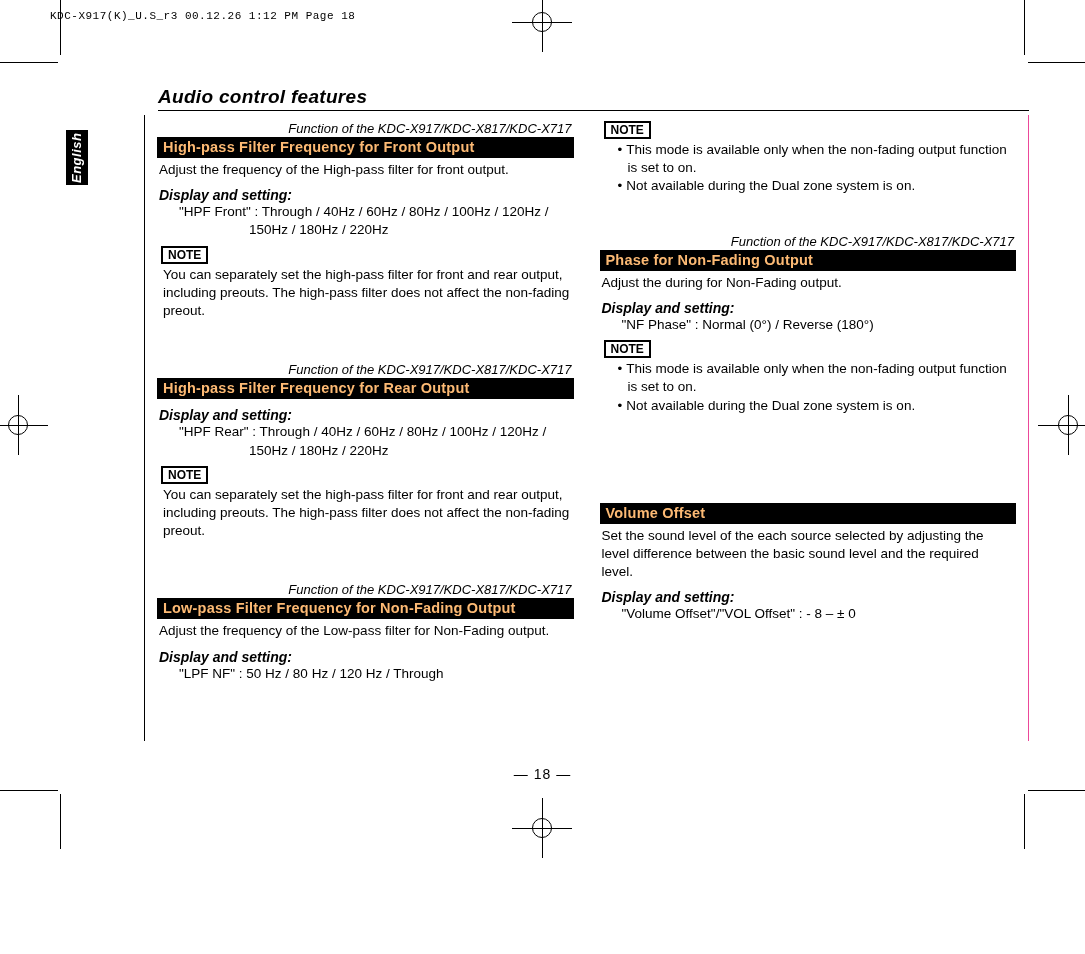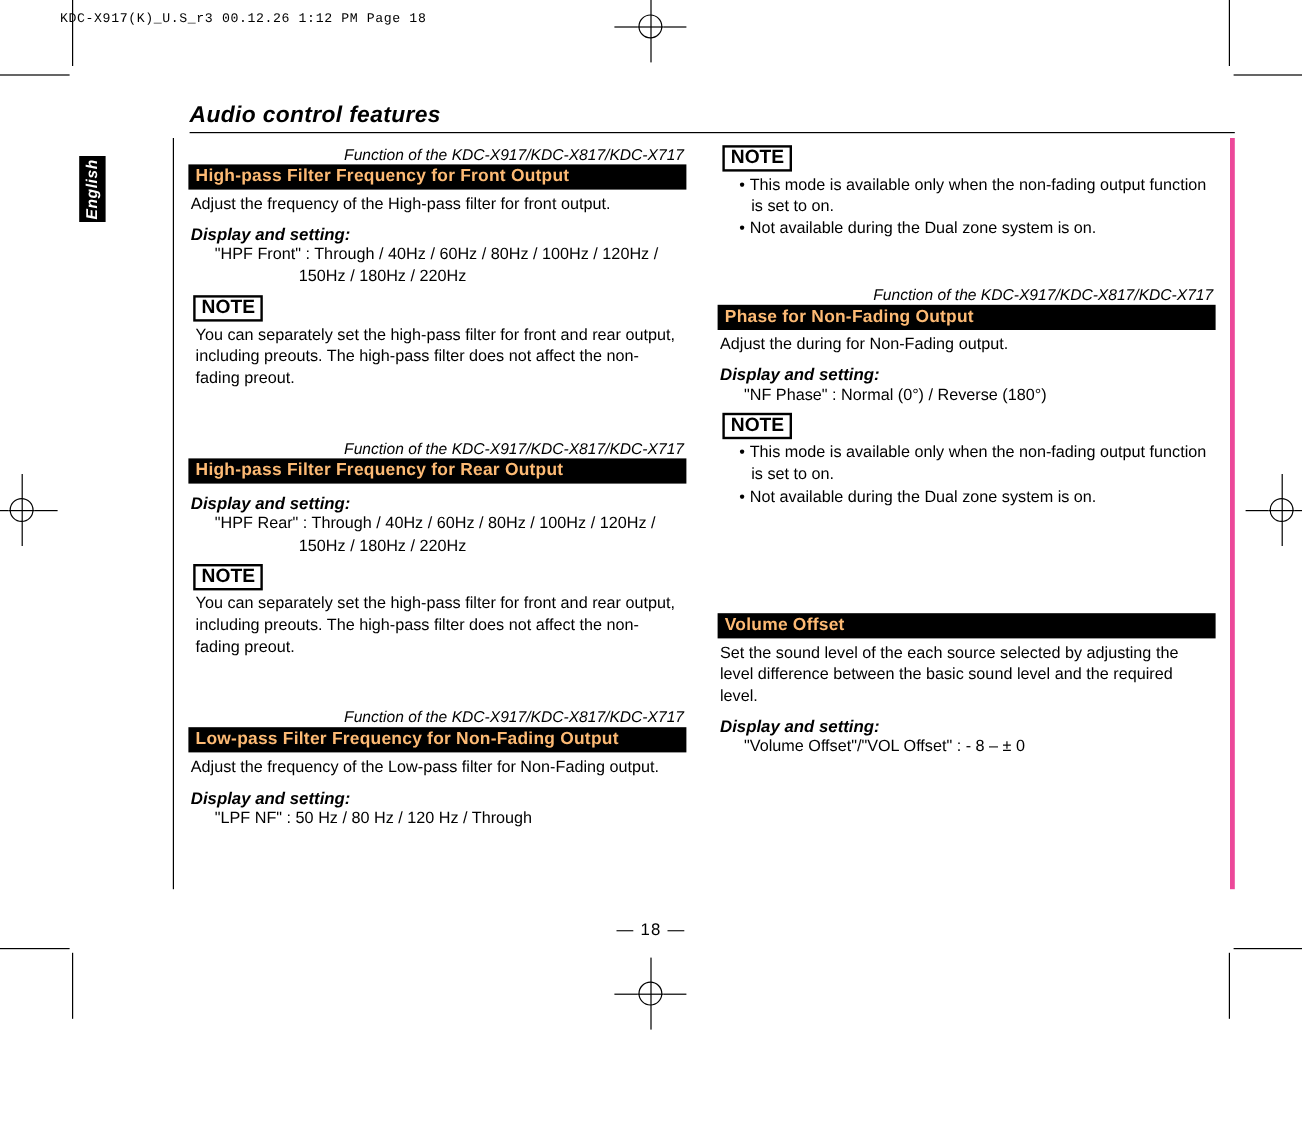--- a/index.html
+++ b/index.html
@@ -97,21 +97,21 @@
     font-style: italic;
     border-bottom: 1.5px solid #000;
     padding-bottom: 2px;
     margin: 0 0 4px 14px;
     letter-spacing: 0.3px;
   }
   .columns {
     display: flex;
     gap: 26px;
     border-left: 1px solid #000;
-    border-right: 4px solid #ec4899;
+    border-right: 1px solid #ec4899;
     padding: 6px 12px 0 12px;
     min-height: 620px;
   }
   .col { flex: 1 1 0; }
   .func-of {
     text-align: right;
     font-style: italic;
     font-size: 13px;
     margin-top: 10px;
     margin-bottom: 1px;
@@ -142,21 +142,21 @@
     text-indent: -0px;
   }
   .ds-body .indent2 {
     padding-left: 70px;
     text-indent: 0;
   }
   .note-box {
     display: inline-block;
     border: 2px solid #000;
     font-weight: bold;
-    font-size: 16px;
+    font-size: 12px;
     padding: 0px 5px;
     margin-top: 6px;
     margin-left: 4px;
   }
   .note-text {
     margin: 2px 4px 0 6px;
     line-height: 1.35;
   }
   ul.bullets {
     margin: 2px 0 0 6px;

